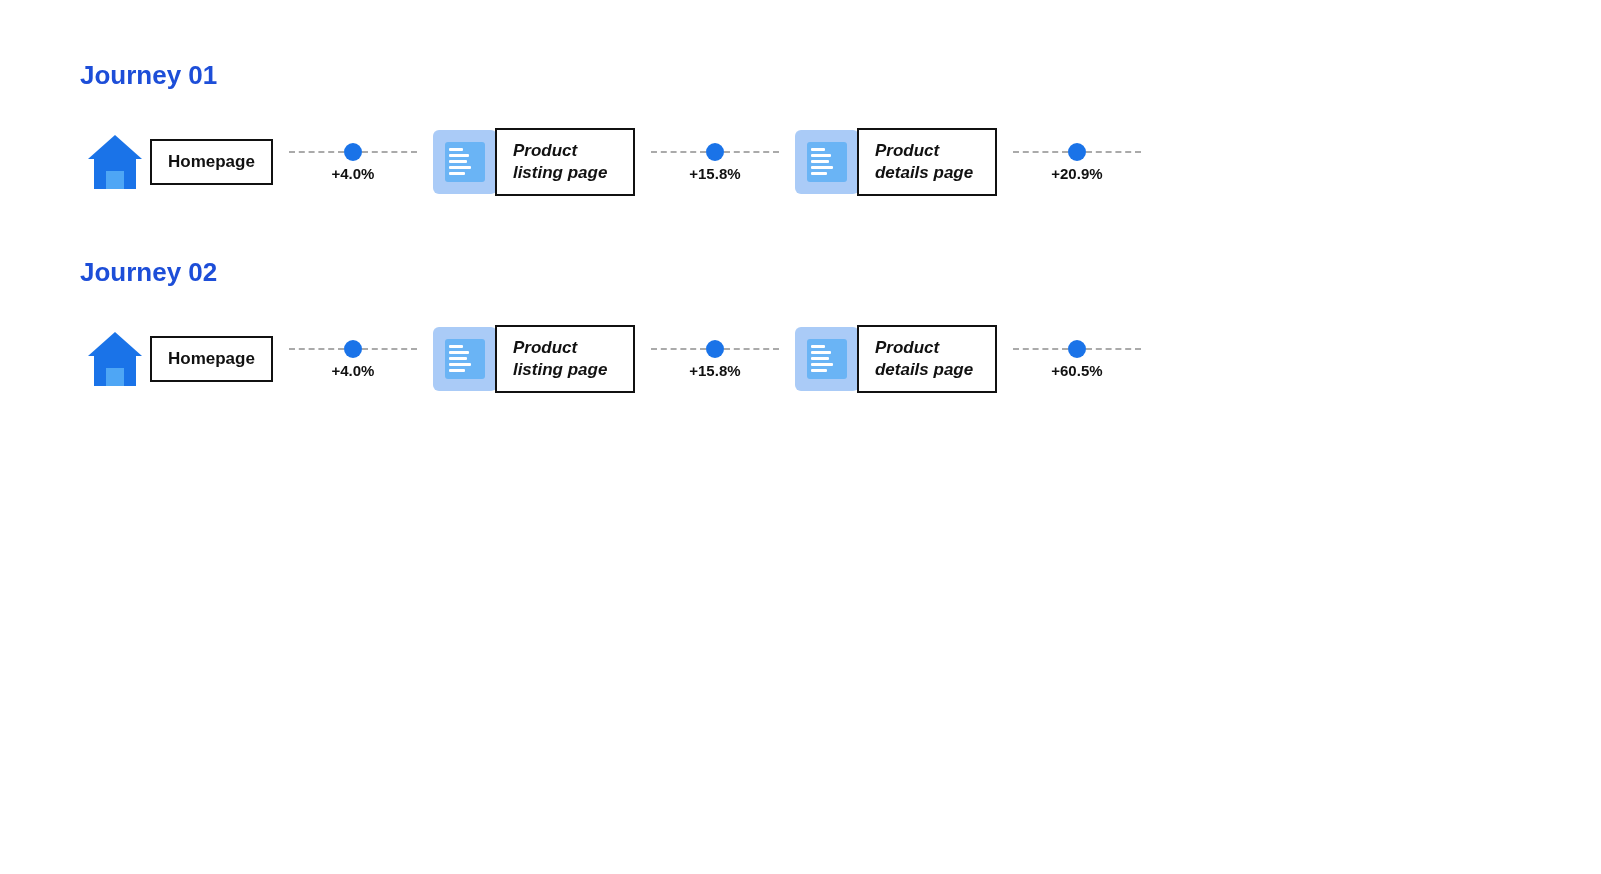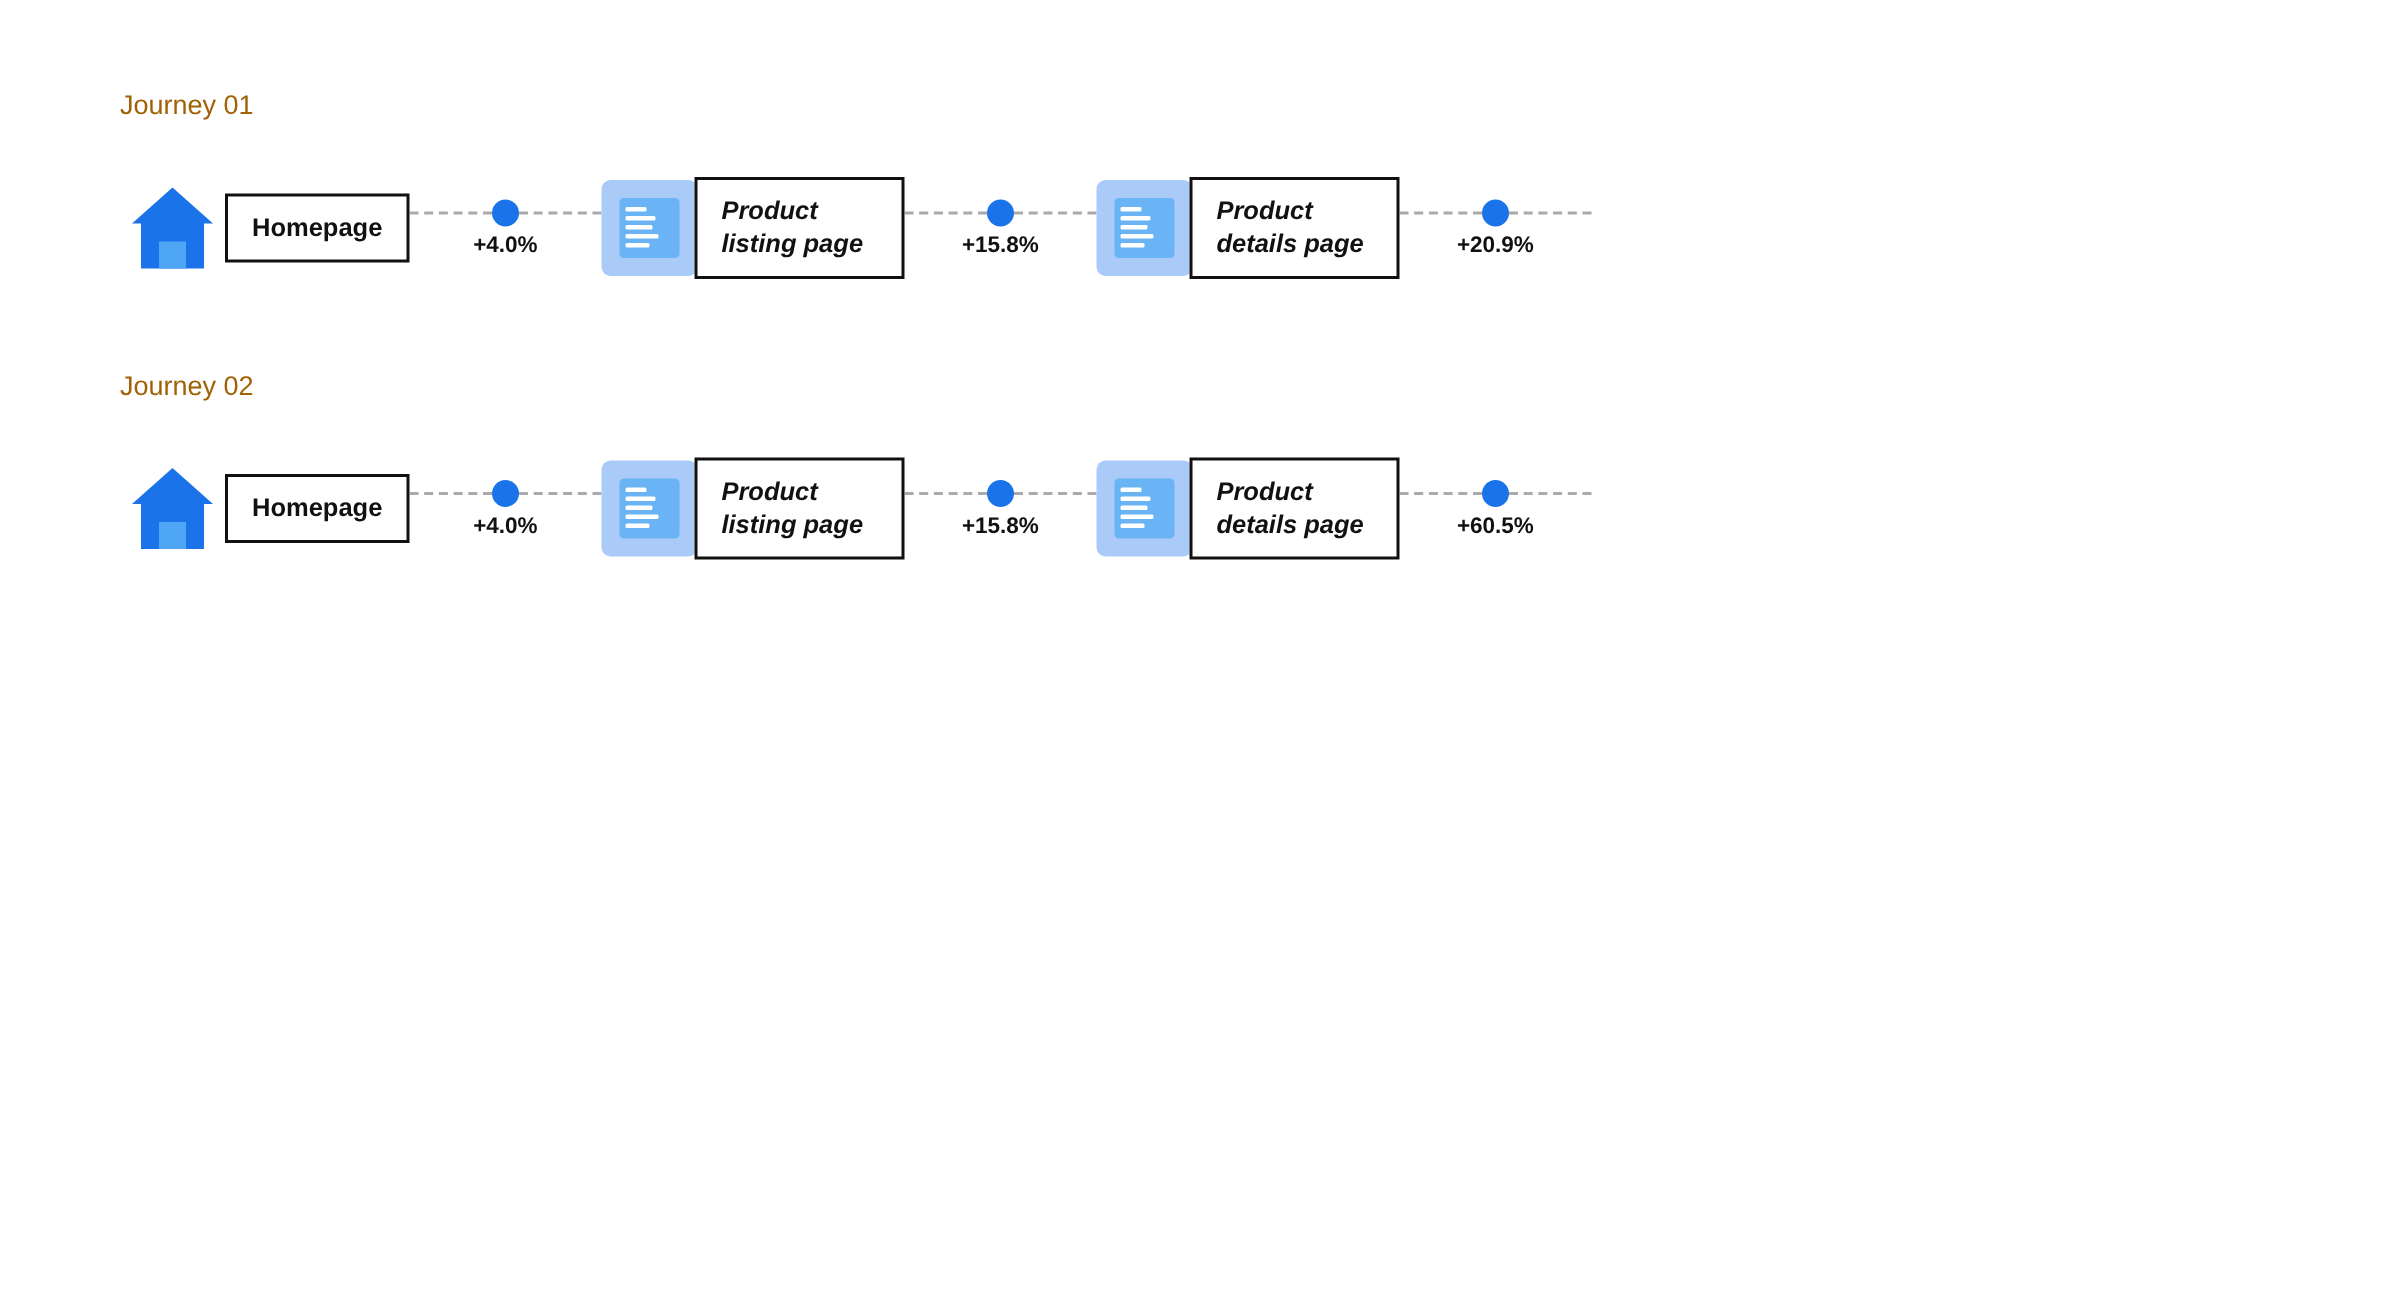--- a/index.html
+++ b/index.html
@@ -9,30 +9,30 @@
       width: 1601px;
       min-height: 874px;
       padding: 60px 80px;
     }
 
     .journey-section {
       margin-bottom: 60px;
     }
 
     .journey-title {
-      font-size: 18px;
-      font-weight: 400;
-      color: #a16207;
+      font-size: 26px;
+      font-weight: 700;
+      color: #1d4ed8;
       margin-bottom: 36px;
     }
 
     .journey-flow {
       display: flex;
       align-items: center;
-      gap: 0;
+      gap: 16px;
     }
 
     
     .step {
       display: flex;
       align-items: center;
       position: relative;
     }
 
     .step-label {

